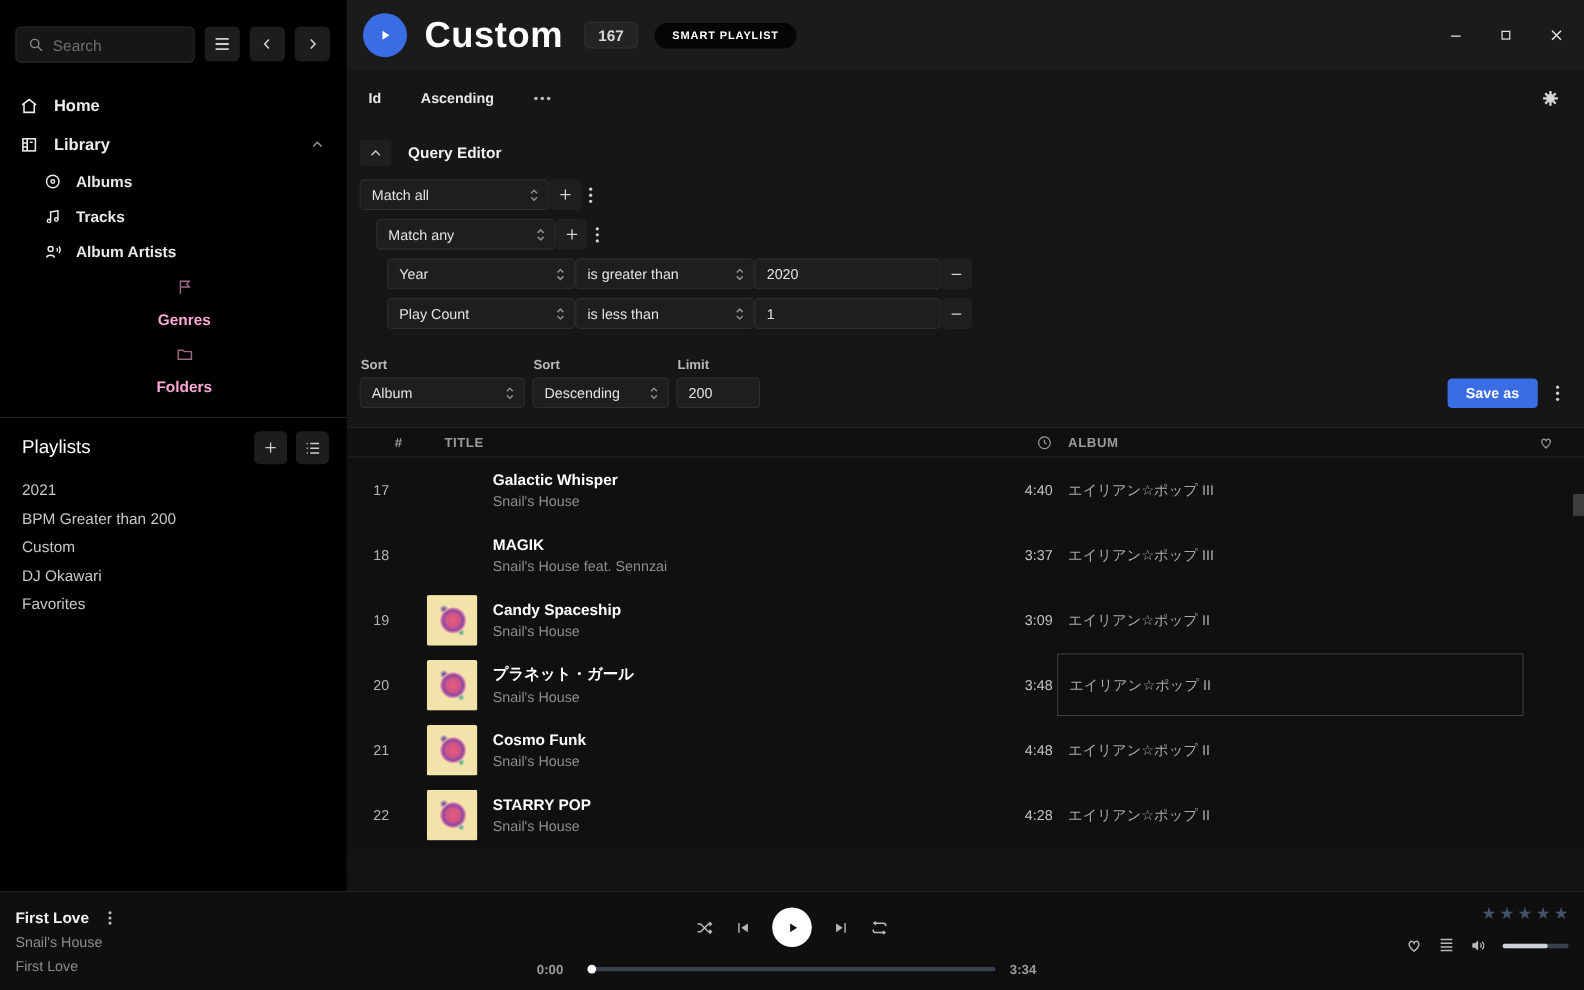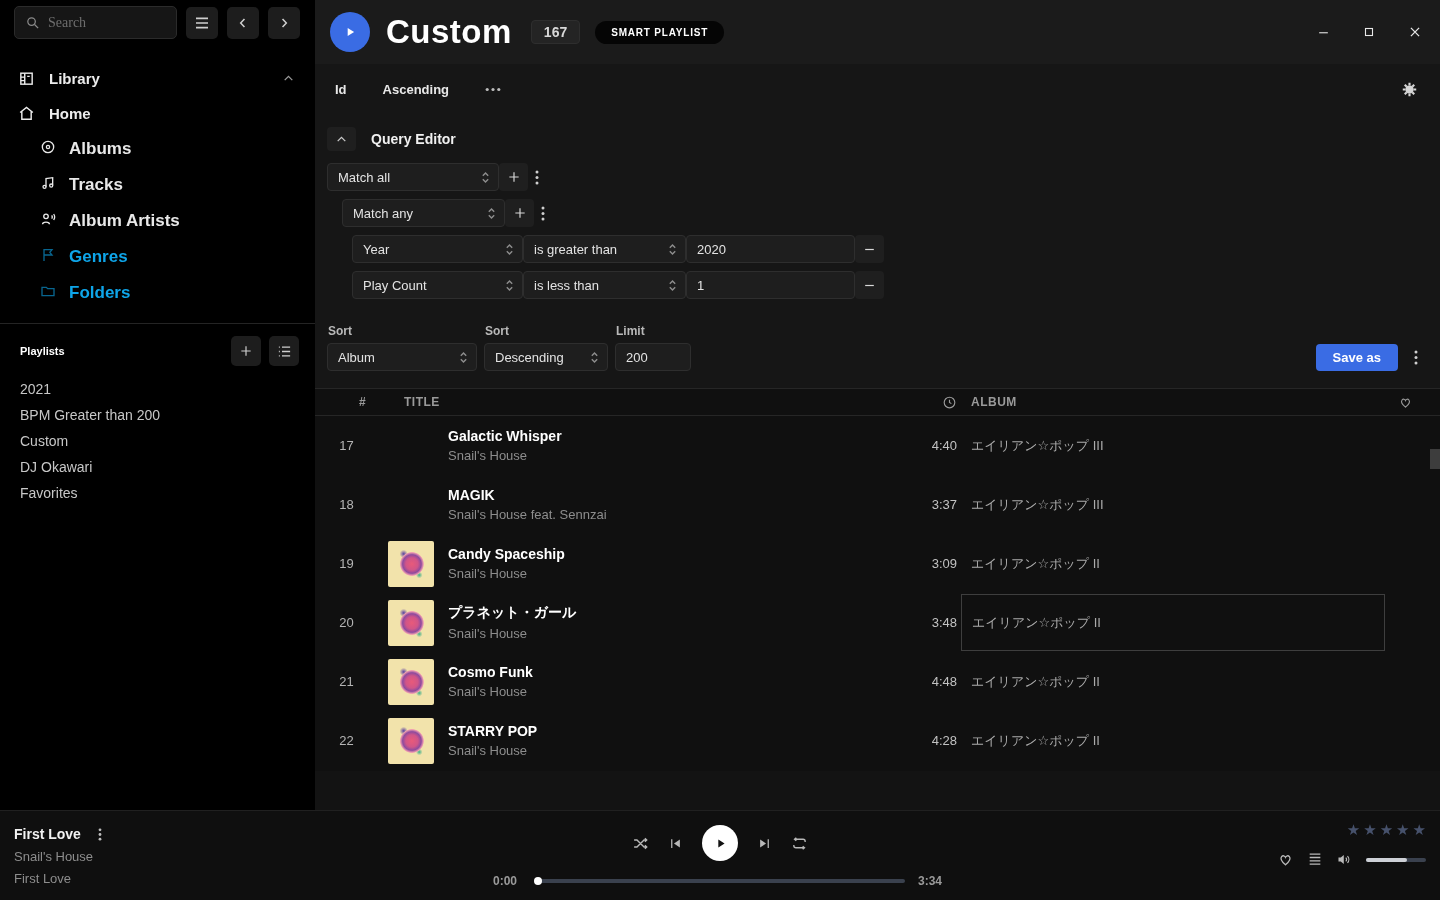--- a/index.html
+++ b/index.html
@@ -3,41 +3,41 @@
 <meta charset="utf-8">
 <style>
   * { margin:0; padding:0; box-sizing:border-box; }
   html,body { width:1440px; height:900px; overflow:hidden; background:#000;
     font-family:"Liberation Sans","DejaVu Sans",sans-serif; color:#e6e6e6; }
   svg { display:block; }
   .app { position:relative; width:1440px; height:900px; }
 
   
   .sidebar { position:absolute; left:0; top:0; width:315px; height:810px; background:#000; z-index:3; }
-  .sb-top { display:flex; gap:9px; padding:6px 14px 0 14px; align-items:flex-end;font-family:Liberation Serif, serif; }
+  .sb-top { display:flex; gap:9px; padding:24px 14px 0 14px; align-items:flex-start; }
   .search-box { display:flex; align-items:center; gap:8px; width:163px; height:33px;
     background:#161616; border:1px solid #2b2b2b; border-radius:5px; padding:0 10px; }
   .search-box input { background:transparent; border:none; outline:none; color:#b9b9b9;
     font-size:14px; width:100%; font-family:inherit; }
   .search-box input::placeholder { color:#6e6e6e; }
   .sq-btn { width:32px; height:32px; background:#1d1d1d; border-radius:5px; display:flex;
     align-items:center; justify-content:center; color:#cfcfcf; cursor:pointer; }
   .nav { margin-top:22px; }
   .nav-item { display:flex; align-items:center; gap:14px; padding:9px 20px 9px 18px;
     font-size:15px; font-weight:700; color:#ececec; cursor:pointer; }
   .nav-item .grow { flex:1; }
   .sub-items { }
-  .sub-item { display:flex; align-items:flex-start; gap:13px; padding:8px 20px 8px 40px;
-    font-size:17px; font-weight:700; color:#e8e8e8; cursor:pointer; }
-  .sub-item.dim { color:#0ea5e9; }
+  .sub-item { display:flex; align-items:center; gap:13px; padding:8px 20px 8px 40px;
+    font-size:14px; font-weight:700; color:#e8e8e8; cursor:pointer; }
+  .sub-item.dim { color:#f9a8d4;flex-direction:column; }
   .sub-item.dim svg { opacity:.62; }
   .icon { color:inherit; }
   .playlists { border-top:1px solid #242424; margin-top:12px; padding-top:12px; }
   .pl-head { display:flex; align-items:center; padding:0 16px 0 20px; }
-  .pl-title { font-size:11px; font-weight:700; color:#fff; flex:1; }
+  .pl-title { font-size:17px; font-weight:400; color:#fff; flex:1; }
   .pl-btn { width:30px; height:30px; background:#1d1d1d; border-radius:5px; margin-left:8px;
     display:flex; align-items:center; justify-content:center; color:#cfcfcf; cursor:pointer; }
   .pl-list { margin-top:10px; }
   .pl-item { padding:5px 20px; font-size:14px; font-weight:500; color:#c7c7c7; cursor:pointer; }
 
   
   .cover { position:absolute; left:0; bottom:0; width:315px; height:315px; overflow:hidden; }
   .cover-art { position:absolute; inset:0;
     background:
       radial-gradient(circle 24px at 218px 42px, #ff9db8 0%, rgba(255,80,130,.55) 45%, transparent 72%),
@@ -146,21 +146,21 @@
   .p-left { position:absolute; left:14px; top:15px; }
   .p-song-row { display:flex; align-items:center; gap:10px; }
   .p-song { font-size:14px; font-weight:700; color:#f2f2f2; }
   .p-artist, .p-album { font-size:13px; color:#8d8d8d; margin-top:7px; }
   .p-controls { position:absolute; left:0; right:0; top:14px; display:flex; align-items:center;
     justify-content:center; gap:19px; }
   .pc-btn { color:#b9b9b9; cursor:pointer; display:flex; align-items:center; justify-content:center; }
   .play-main { width:36px; height:36px; background:#fff; border-radius:50%; color:#111; }
   .p-progress { position:absolute; left:0; right:0; top:63px; display:flex; align-items:center; justify-content:center; gap:13px; }
   .p-time { font-size:12px; font-weight:600; color:#9a9a9a; width:34px; }
-  .p-time.el { text-align:center; }
+  .p-time.el { text-align:left; }
   .slider { position:relative; width:370px; height:4px; background:#3a414e; border-radius:2px; cursor:pointer; }
   .slider .knob { position:absolute; left:-1px; top:-2px; width:8px; height:8px; border-radius:50%; background:#fff; }
   .p-right { position:absolute; right:14px; top:10px; width:150px; }
   .stars { display:flex; justify-content:flex-end; gap:3px; font-size:15px; color:#46516b; cursor:pointer; }
   .p-right-row { display:flex; align-items:center; gap:13px; margin-top:12px; justify-content:flex-end; }
   .pr-icon { color:#b9b9b9; cursor:pointer; }
   .vol { position:relative; width:60px; height:4px; background:#3a414e; border-radius:2px; cursor:pointer; }
   .vol-fill { position:absolute; left:0; top:0; height:4px; width:68%; background:#cdd0d6; border-radius:2px; }
 </style>
 </head>
@@ -199,39 +199,39 @@
               <path d="M9.5 5 L16 12 L9.5 19"></path>
             </svg>
           </span>
       </div>
     </div>
 
     <div class="nav">
       <div class="nav-item">
         <span class="icon">
             <svg width="17" height="17" viewBox="0 0 24 24" fill="none" stroke="currentColor" stroke-width="2">
+              <path d="M3 10.5 L12 3.5 L21 10.5 M5.4 8.7 V20 H18.6 V8.7"></path>
+            </svg>
+          </span>
+        <span>Home</span>
+      </div>
+      <div class="nav-item">
+        <span class="icon">
+            <svg width="17" height="17" viewBox="0 0 24 24" fill="none" stroke="currentColor" stroke-width="2">
               <rect x="4" y="4.5" width="16" height="15.5"></rect>
               <path d="M9.5 4.5 V20 M4 10 H9.5 M4 15 H9.5 M13 9 h3.5"></path>
             </svg>
           </span>
         <span>Library</span>
         <span class="grow"></span>
         <span class="icon">
             <svg width="13" height="13" viewBox="0 0 24 24" fill="none" stroke="#9a9a9a" stroke-width="2.4">
               <path d="M5 15 L12 8 L19 15"></path>
             </svg>
           </span>
-      </div>
-      <div class="nav-item">
-        <span class="icon">
-            <svg width="17" height="17" viewBox="0 0 24 24" fill="none" stroke="currentColor" stroke-width="2">
-              <path d="M3 10.5 L12 3.5 L21 10.5 M5.4 8.7 V20 H18.6 V8.7"></path>
-            </svg>
-          </span>
-        <span>Home</span>
       </div>
       <div class="sub-items">
         <div class="sub-item">
           <span class="icon">
               <svg width="16" height="16" viewBox="0 0 24 24" fill="none" stroke="currentColor" stroke-width="2">
                 <circle cx="12" cy="12" r="8.5"></circle>
                 <circle cx="12" cy="12" r="2.4"></circle>
               </svg>
             </span>
           <span>Albums</span>

